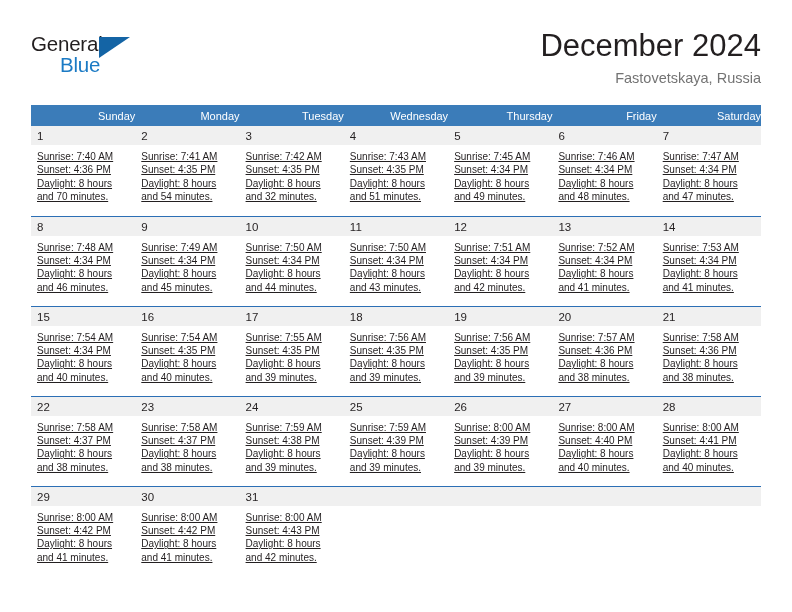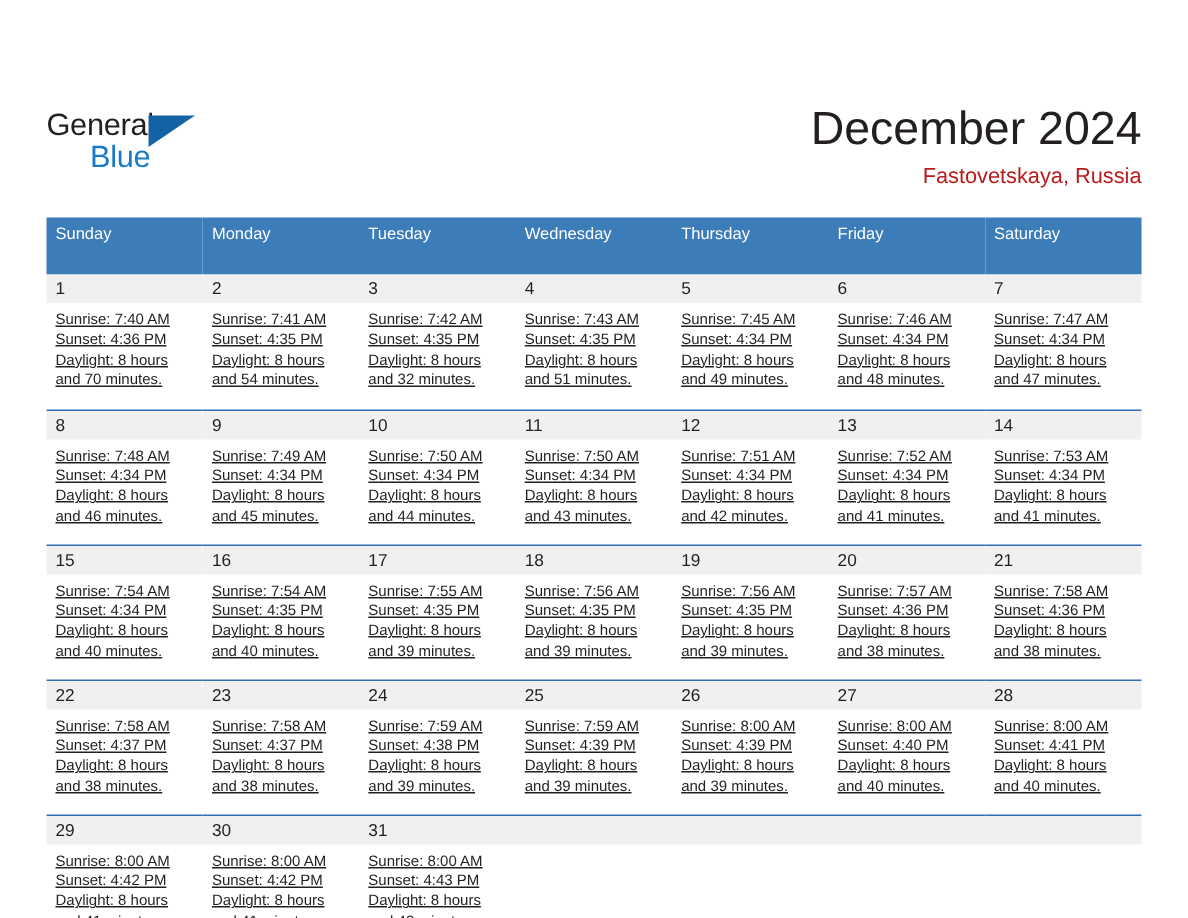--- a/index.html
+++ b/index.html
@@ -13,21 +13,20 @@
     height: 612px;
     font-family: "Liberation Sans", sans-serif;
     color: #231f20;
     overflow: hidden;
   }
 
   .page {
     position: relative;
     width: 792px;
     height: 456px;
-    margin-top: 40px;
   }
 
   
   .topbar {
     position: absolute;
     left: 31px;
     top: 28px;
     right: 31px;
     height: 66px;
   }
@@ -77,42 +76,42 @@
   .cal-title {
     font-size: 31px;
     font-weight: normal;
     color: #231f20;
     line-height: 1.15;
     white-space: nowrap;
   }
   .cal-subtitle {
     font-size: 14.5px;
     font-weight: normal;
-    color: #b91c1c;
+    color: #737373;
     margin-top: 6px;
     line-height: 1.15;
     white-space: nowrap;
   }
 
   
   .calendar {
     position: absolute;
     left: 31px;
     top: 105px;
     width: 730px;
     border-collapse: collapse;
     table-layout: fixed;
   }
   .calendar th {
     background: #3b7cb9;
     color: #ffffff;
     font-size: 11px;
     font-weight: normal;
-    text-align: left;
-    padding: 5px 0 21px 6px;
+    text-align: right;
+    padding: 5px 0 4px 6px;
     height: 19px;
     border: none;
   }
   .calendar td {
     vertical-align: top;
     padding: 0;
     border: none;
     border-top: 1.6px solid #2c6fb5;
     height: 90px;
   }

